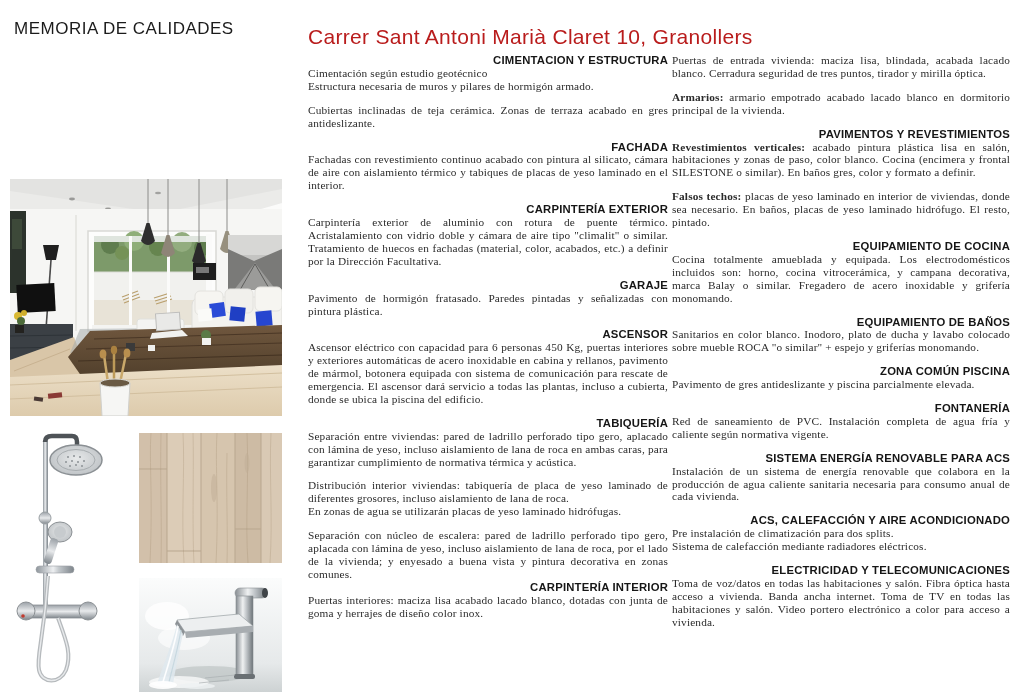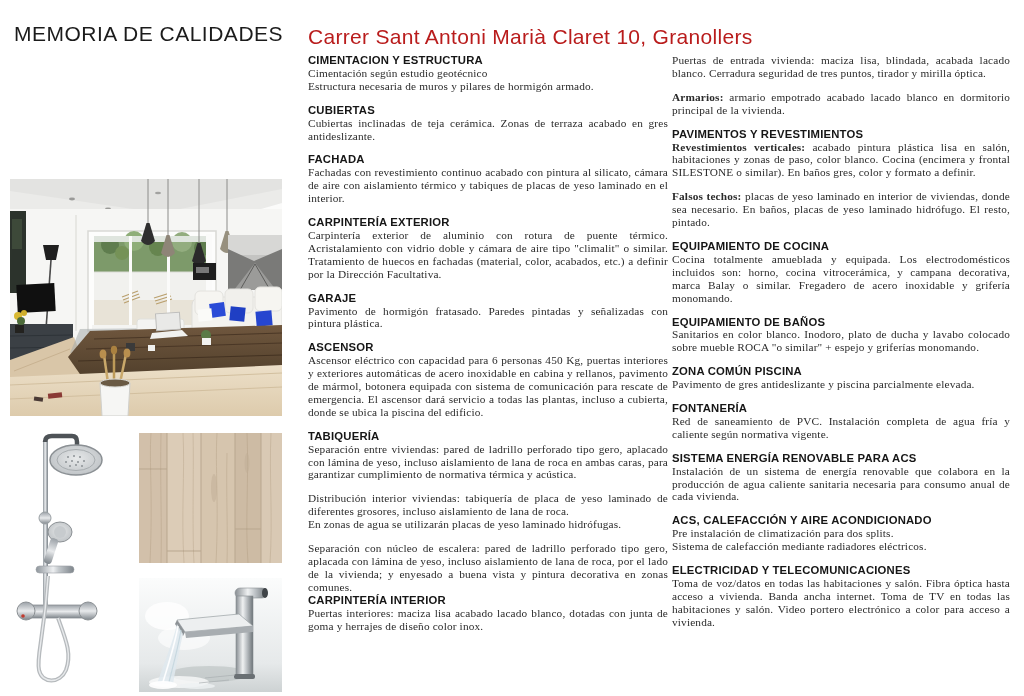--- a/index.html
+++ b/index.html
@@ -1,36 +1,36 @@
 <!DOCTYPE html>
 <html><head>
 <meta charset="utf-8">
 <style>
   html,body{margin:0;padding:0;}
   body{
     width:1024px;height:696px;position:relative;background:#ffffff;
     font-family:"Liberation Sans", sans-serif;color:#2b2b2b;overflow:hidden;
   }
   .page-title{
-    position:absolute;left:14px;top:8px;font-size:21px;letter-spacing:.5px;
+    position:absolute;left:14px;top:8px;font-size:17px;letter-spacing:.5px;
     color:#1b1b1b;font-weight:400;white-space:nowrap;
   }
   .page-subtitle{
     position:absolute;left:308px;top:8px;font-size:21px;letter-spacing:.3px;
     color:#b91c1c;font-weight:400;white-space:nowrap;
   }
   .col{
     position:absolute;top:54px;font-size:11.3px;line-height:12.9px;
     text-align:justify;letter-spacing:.15px;
   }
   .col-middle{left:308px;width:360px;}
   .col-right{left:672px;width:338px;}
   .spec-heading{
     margin:0;font-size:11.3px;line-height:12.9px;font-weight:bold;color:#161616;
-    text-align:left;letter-spacing:.2px;
+    text-align:right;letter-spacing:.2px;
   }
   .spec-par{margin:0 0 11px 0;white-space:pre-line;font-family:Liberation Serif, serif;}
   .spec-section{margin:0;}
   .spec-section.tight-top{margin-top:-11px;}
   .figure{position:absolute;}
   .fig-living{left:10px;top:179px;width:272px;height:237px;}
   .fig-shower{left:14px;top:426px;width:100px;height:264px;}
   .fig-wood{left:139px;top:433px;width:143px;height:130px;}
   .fig-faucet{left:139px;top:578px;width:143px;height:114px;}
   svg{display:block;width:100%;height:100%;}
@@ -319,21 +319,20 @@
   </svg>
 </div>
 
 <div class="col col-middle">
     <section class="spec-section">
       <h3 class="spec-heading">CIMENTACION Y ESTRUCTURA</h3>
       <p class="spec-par">Cimentación según estudio geotécnico
 Estructura necesaria de muros y pilares de hormigón armado.</p>
     </section>
     <section class="spec-section">
-      <h3 class="spec-heading">CUBIERTAS</h3>
       <p class="spec-par">Cubiertas inclinadas de teja cerámica. Zonas de terraza acabado en gres antideslizante.</p>
     </section>
     <section class="spec-section">
       <h3 class="spec-heading">FACHADA</h3>
       <p class="spec-par">Fachadas con revestimiento continuo acabado con pintura al silicato, cámara de aire con aislamiento térmico y tabiques de placas de yeso laminado en el interior.</p>
     </section>
     <section class="spec-section">
       <h3 class="spec-heading">CARPINTERÍA EXTERIOR</h3>
       <p class="spec-par">Carpintería exterior de aluminio con rotura de puente térmico. Acristalamiento con vidrio doble y cámara de aire tipo "climalit" o similar. Tratamiento de huecos en fachadas (material, color, acabados, etc.) a definir por la Dirección Facultativa.</p>
     </section>

